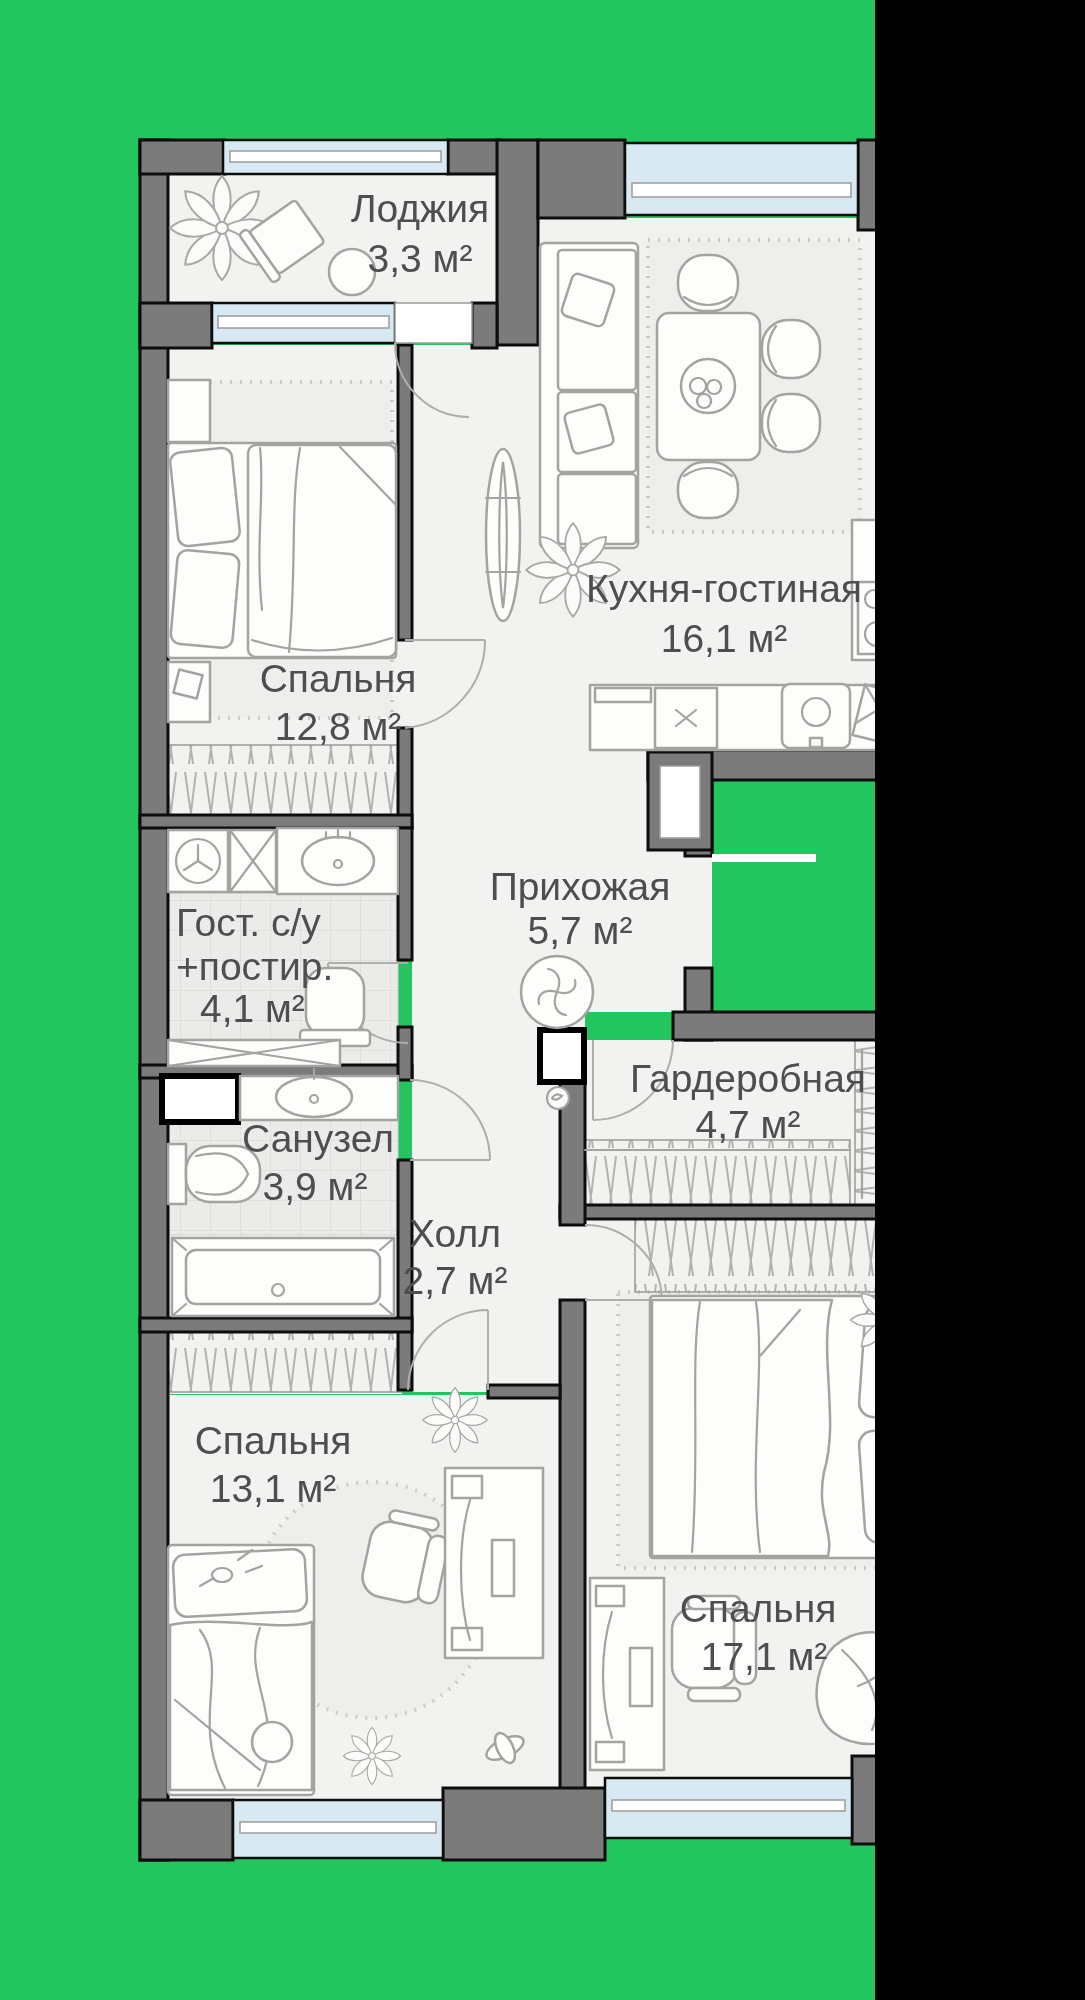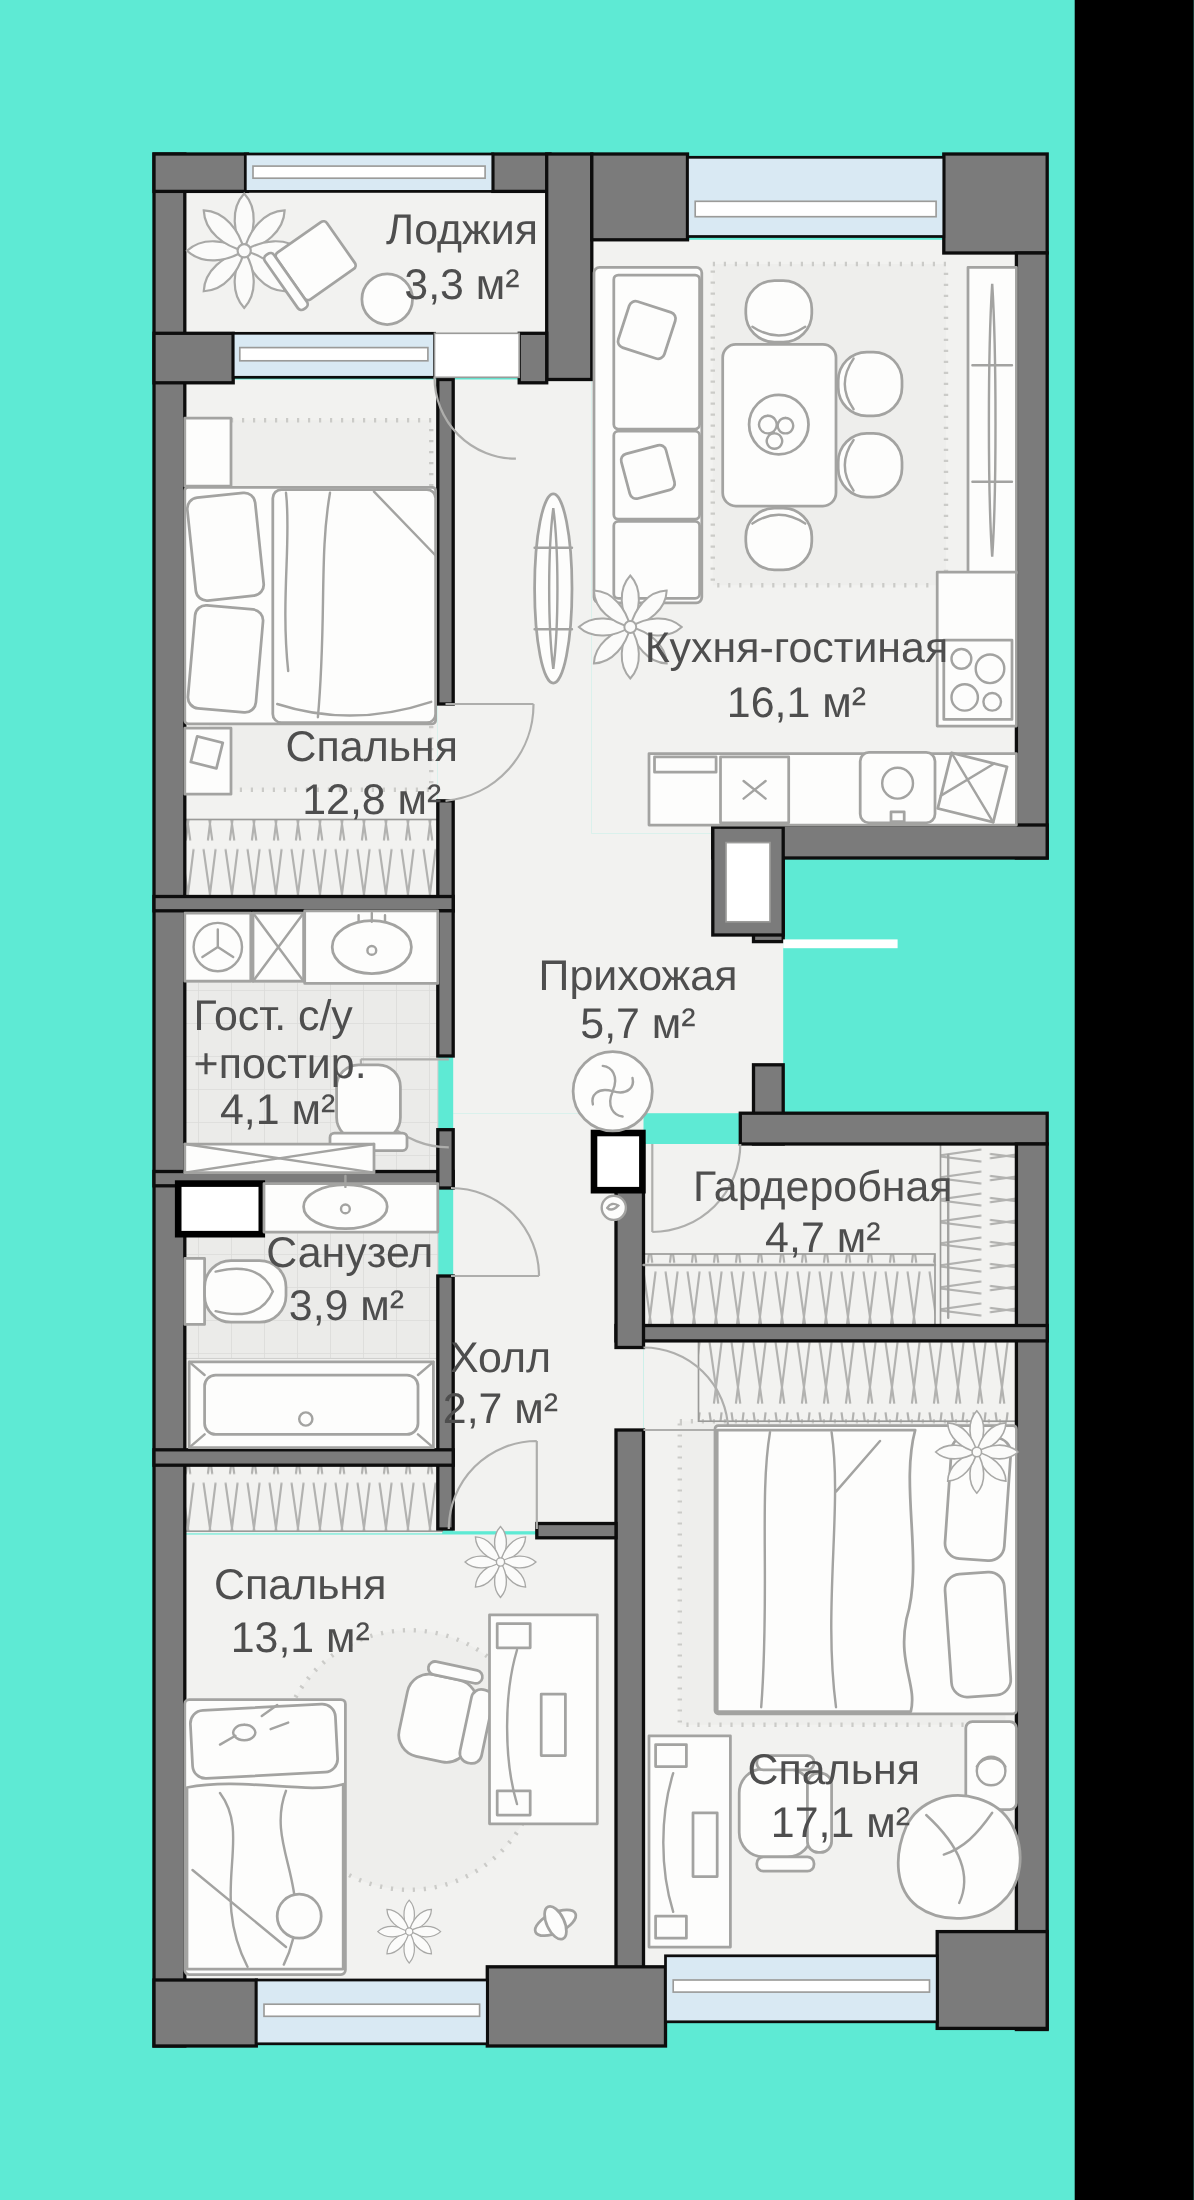--- a/index.html
+++ b/index.html
@@ -1,16 +1,16 @@
 <!DOCTYPE html>
 <html style="--wall: #7b7b7b; --floor: #f2f2f0; --window: #d9e9f3; --label: #4e4e4e; --fstroke: #a3a3a1; --outside: #000000;"><head>
 <meta charset="utf-8">
 <style>
   html,body{margin:0;padding:0;background:#000;}
-  #stage{position:relative;width:977px;height:2000px;background:#5eead4;overflow:hidden;}
+  #stage{position:relative;width:875px;height:2000px;background:#22c55e;overflow:hidden;}
   svg{display:block}
   .wall{fill:var(--wall,#7b7b7b);stroke:#0d0d0d;stroke-width:3}
   .floor{fill:var(--floor,#f2f2f0)}
   .win{fill:var(--window,#d9e9f3);stroke:#0d0d0d;stroke-width:2.5}
   .frame{fill:#ffffff;stroke:#9b9b99;stroke-width:1.5}
   .furn{fill:#fdfdfc;stroke:var(--fstroke,#a3a3a1);stroke-width:2.5;stroke-linejoin:round}
   .ln{fill:none;stroke:var(--fstroke,#a3a3a1);stroke-width:2.2;stroke-linecap:round}
   .door{fill:none;stroke:#aeaeac;stroke-width:2}
   .rug{fill:#eeeeec;stroke:#cbcbc8;stroke-width:4;stroke-dasharray:2 8}
   .hatch{fill:url(#rail);stroke:#9a9a98;stroke-width:1.5}

